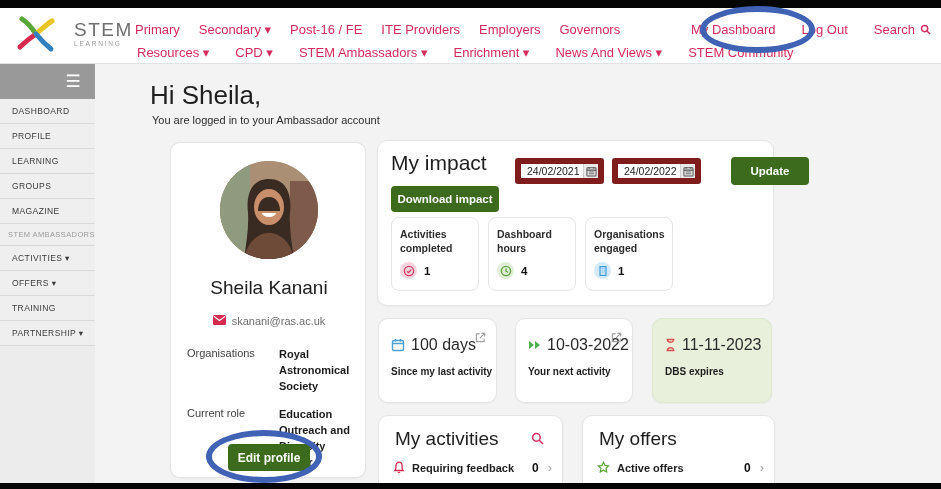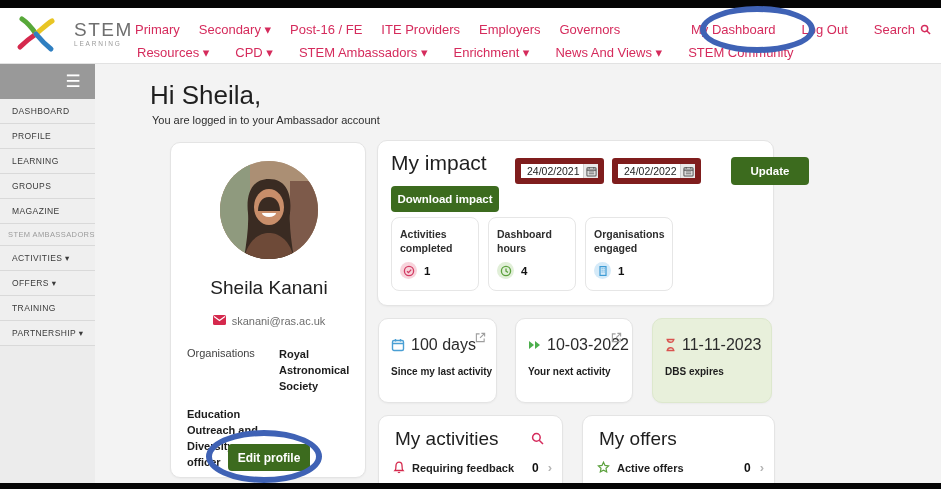--- a/index.html
+++ b/index.html
@@ -195,20 +195,21 @@
             <path d="M1,1.5 L6.5,5.5 L12,1.5" stroke="#fff" stroke-width="1.1" fill="none"></path>
           </svg>
         </span>
         <span>skanani@ras.ac.uk</span>
       </div>
       <div class="p-row p-row-org">
         <span class="p-label">Organisations</span>
         <span class="p-value">Royal Astronomical Society</span>
       </div>
       <div class="p-row p-row-role">
+        <span class="p-label">Current role</span>
         <span class="p-value">Education Outreach and Diversity officer</span>
       </div>
       <button class="edit-btn">Edit profile</button>
     </div>
 
     <div class="card impact-card">
       <div class="impact-title">My impact</div>
       <div class="date-field date-from">
         <input type="text" value="24/02/2021" style="">
         <span class="cal-btn">

